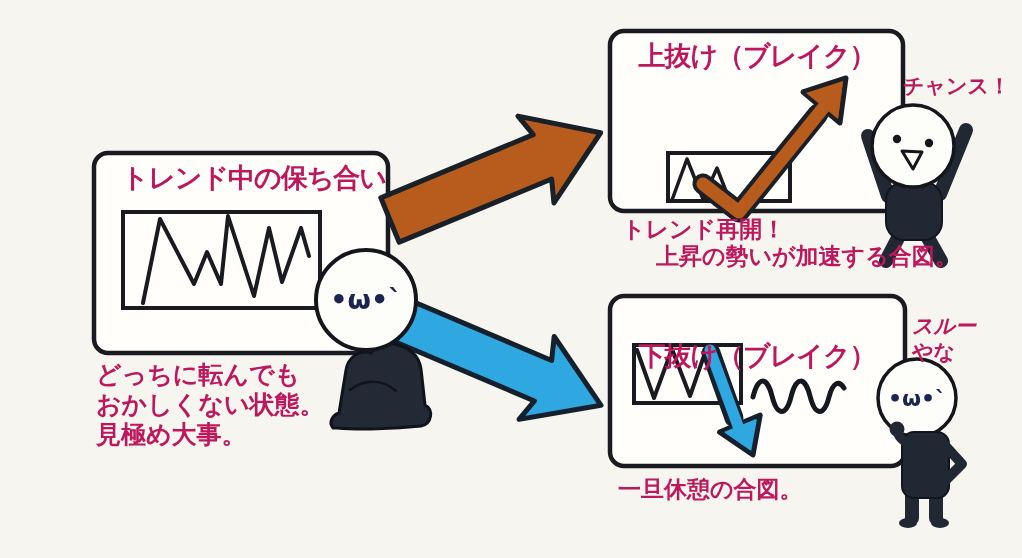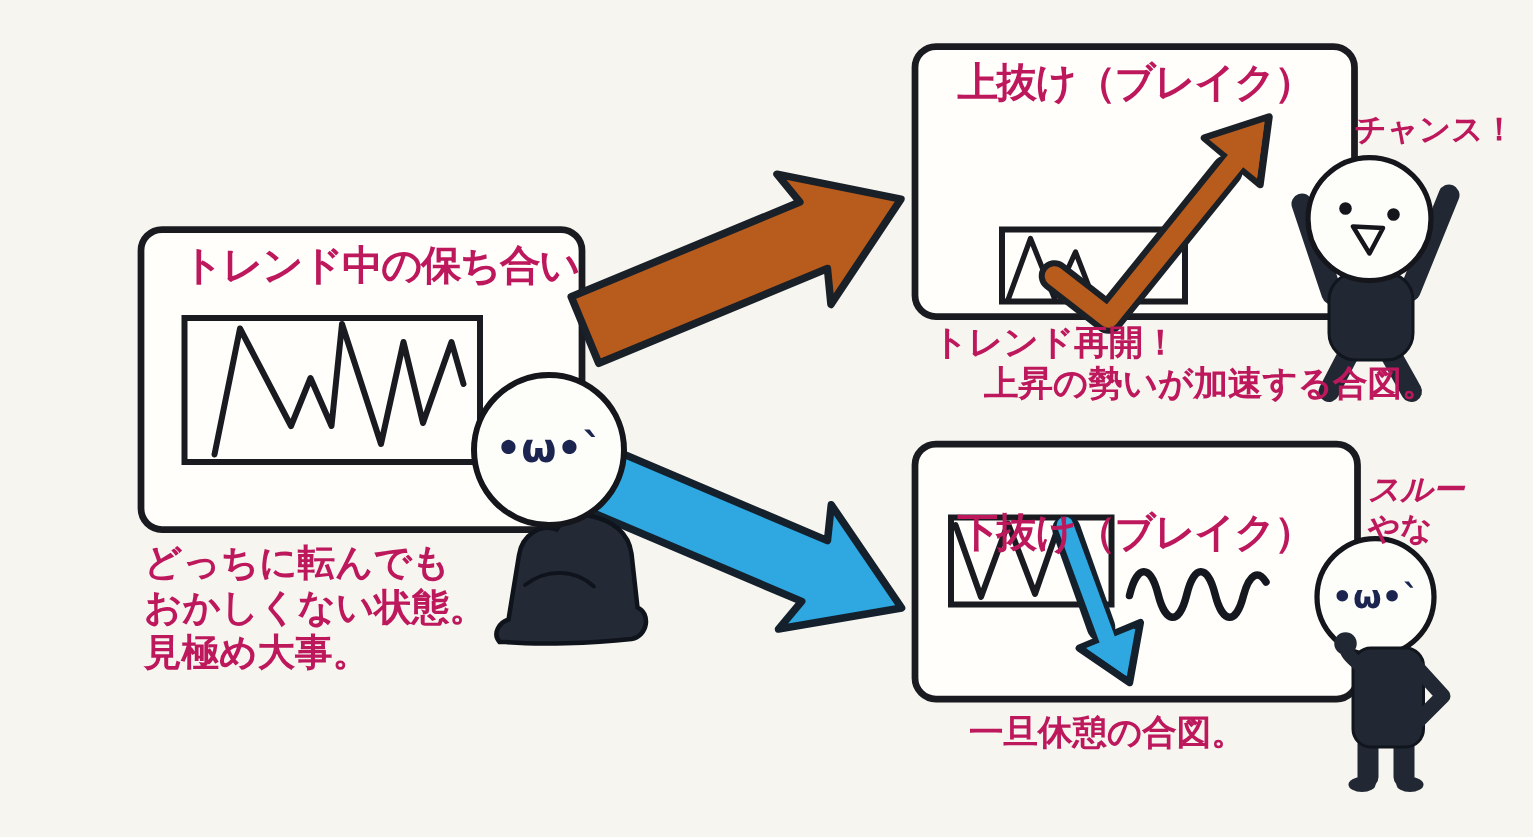--- a/index.html
+++ b/index.html
@@ -112,20 +112,20 @@
   <div class="txt caption-left" style="left:96px;top:360px;">どっちに転んでも</div>
   <div class="txt caption-left" style="left:96px;top:390px;">おかしくない状態。</div>
   <div class="txt caption-left" style="left:96px;top:420px;">見極め大事。</div>
 
   <div class="txt panel-title" style="left:612px;top:40px;width:290px;">上抜け（ブレイク）</div>
   <div class="txt caption" style="left:622px;top:216px;">トレンド再開！</div>
   <div class="txt caption" style="left:656px;top:243px;text-align:center;">上昇の勢いが加速する合図。</div>
   <div class="txt bystander" style="left:903px;top:74px;">チャンス！</div>
 
   <div class="txt panel-title" style="left:612px;top:305px;width:290px;margin-top:35px;">下抜け（ブレイク）</div>
-  <div class="txt caption" style="left:646px;top:476px;text-align:right;">一旦休憩の合図。</div>
+  <div class="txt caption" style="left:618px;top:476px;text-align:right;">一旦休憩の合図。</div>
   <div class="txt bystander" style="left:912px;top:314px;font-style:italic;">スルー</div>
   <div class="txt bystander" style="left:912px;top:340px;">やな</div>
 
   <div class="face" style="left:316px;top:284px;width:100px;font-size:27px;">•ω•`</div>
   <div class="face" style="left:874px;top:386px;width:86px;font-size:22px;">•ω•`</div>
 
 </div>
 
 </body></html>

